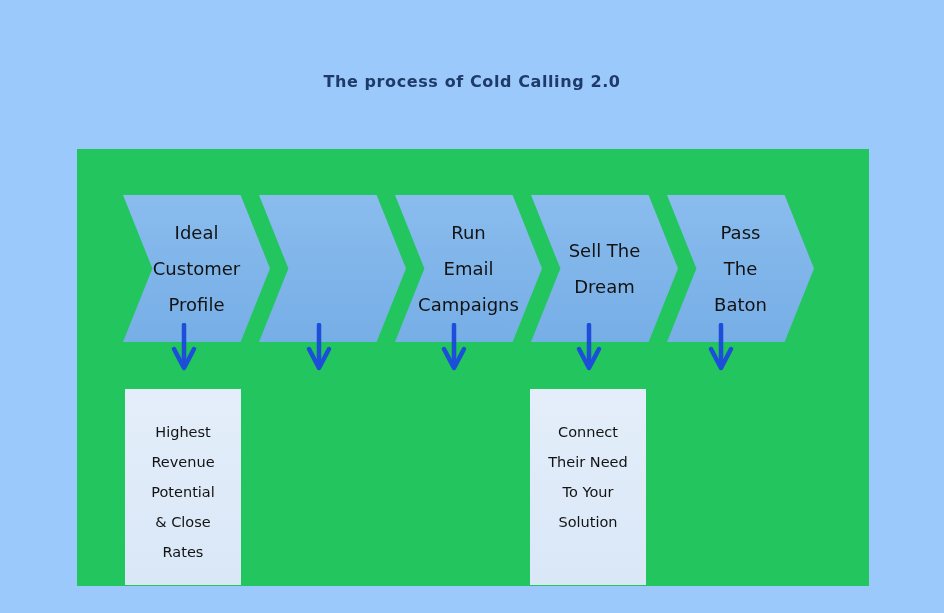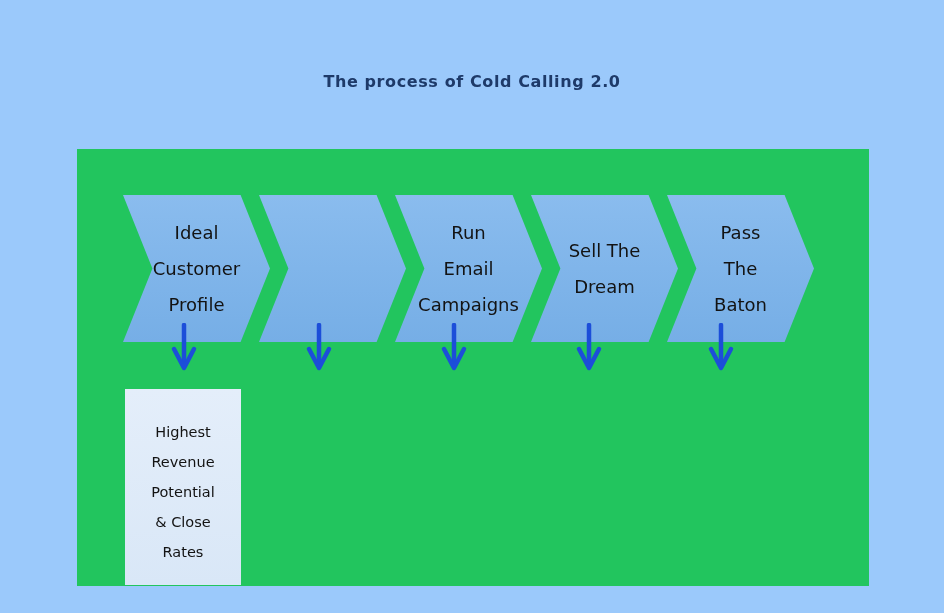--- a/index.html
+++ b/index.html
@@ -107,14 +107,20 @@
     <polyline points="4,26 14,45 24,26" fill="none" stroke="#1C4ED9" stroke-width="4.5" stroke-linecap="round" stroke-linejoin="round"></polyline>
   </svg>
 
   <div class="dbox b1">
     <span class="dbox-text">Highest
 Revenue
 Potential
 &amp; Close
 Rates</span>
   </div>
+  <div class="dbox b4">
+    <span class="dbox-text">Connect
+Their Need
+To Your
+Solution</span>
+  </div>
 
 </div>
 
 </body></html>

